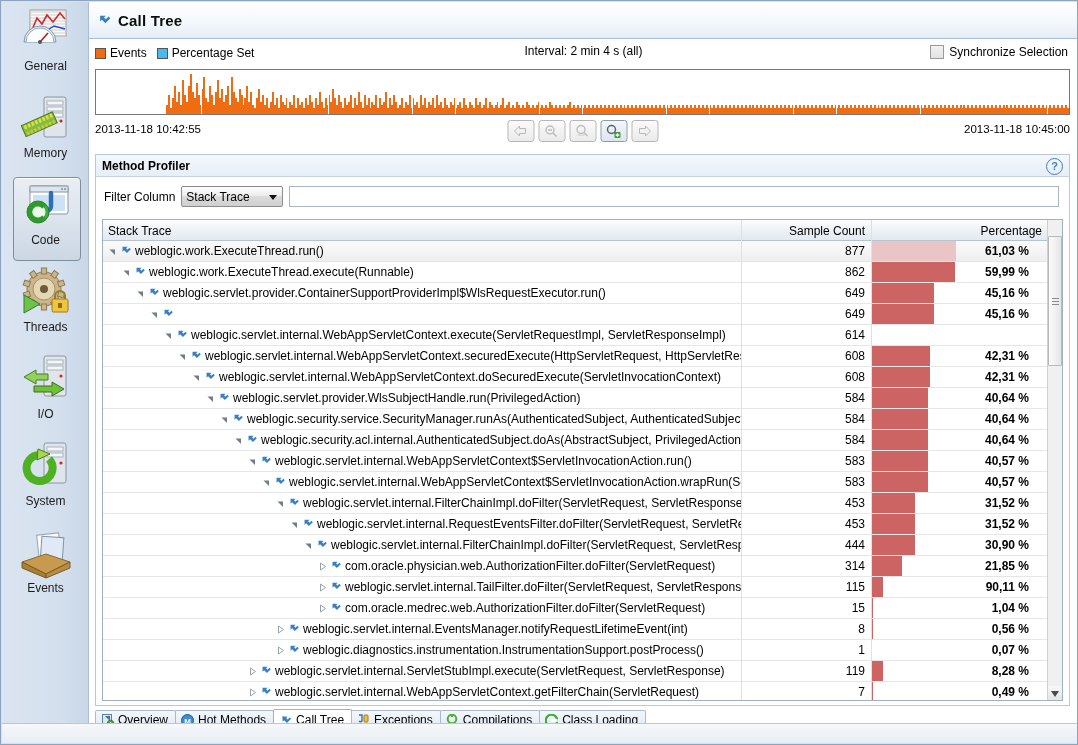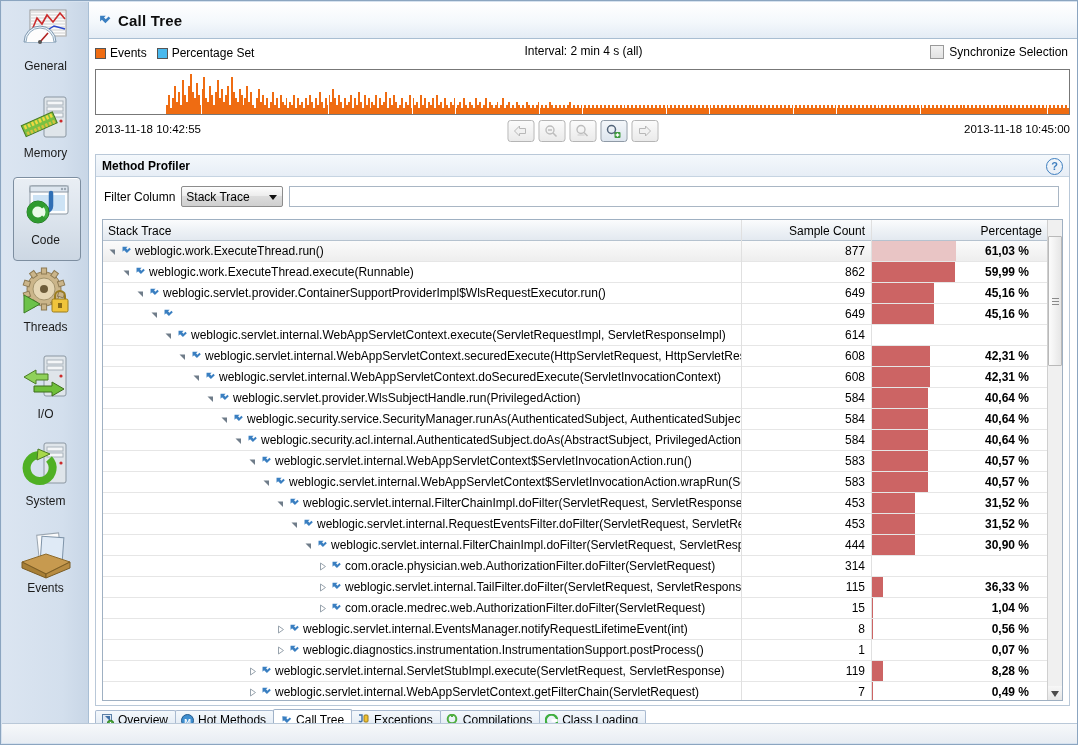--- a/index.html
+++ b/index.html
@@ -1295,35 +1295,39 @@
               <div class="c-stack" style="padding-left:214px">
                 <span class="twisty"><svg width="11" height="11" viewBox="0 0 11 11">
                     <path d="M3.5 2 L8.5 5.5 L3.5 9 Z" fill="none" stroke="#98a3ad" stroke-width="1"></path>
                   </svg></span>
                 <span class="mico"><svg width="11" height="11" viewBox="0 0 11 11">
                     <path d="M1.5 2 L7 2 L7 6 L9.2 6 L5.6 9.6 L2 6 L4.2 6 L4.2 4 L1.5 4 Z" fill="#3a7fc1" transform="rotate(135 5.5 5.5)"></path>
                   </svg></span>
                 <span>com.oracle.physician.web.AuthorizationFilter.doFilter(ServletRequest)</span>
               </div>
               <div class="c-count">314</div>
+              <div class="c-pct">
+                <span class="pct-bar" style="width:30px"></span>
+                <span class="pct-txt">21,85 %</span>
+              </div>
             </div>
             <div class="row">
               <div class="c-stack" style="padding-left:214px">
                 <span class="twisty"><svg width="11" height="11" viewBox="0 0 11 11">
                     <path d="M3.5 2 L8.5 5.5 L3.5 9 Z" fill="none" stroke="#98a3ad" stroke-width="1"></path>
                   </svg></span>
                 <span class="mico"><svg width="11" height="11" viewBox="0 0 11 11">
                     <path d="M1.5 2 L7 2 L7 6 L9.2 6 L5.6 9.6 L2 6 L4.2 6 L4.2 4 L1.5 4 Z" fill="#3a7fc1" transform="rotate(135 5.5 5.5)"></path>
                   </svg></span>
                 <span>weblogic.servlet.internal.TailFilter.doFilter(ServletRequest, ServletResponse)</span>
               </div>
               <div class="c-count">115</div>
               <div class="c-pct">
                 <span class="pct-bar" style="width:11px"></span>
-                <span class="pct-txt">36,33 %</span>
+                <span class="pct-txt">90,11 %</span>
               </div>
             </div>
             <div class="row">
               <div class="c-stack" style="padding-left:214px">
                 <span class="twisty"><svg width="11" height="11" viewBox="0 0 11 11">
                     <path d="M3.5 2 L8.5 5.5 L3.5 9 Z" fill="none" stroke="#98a3ad" stroke-width="1"></path>
                   </svg></span>
                 <span class="mico"><svg width="11" height="11" viewBox="0 0 11 11">
                     <path d="M1.5 2 L7 2 L7 6 L9.2 6 L5.6 9.6 L2 6 L4.2 6 L4.2 4 L1.5 4 Z" fill="#3a7fc1" transform="rotate(135 5.5 5.5)"></path>
                   </svg></span>

